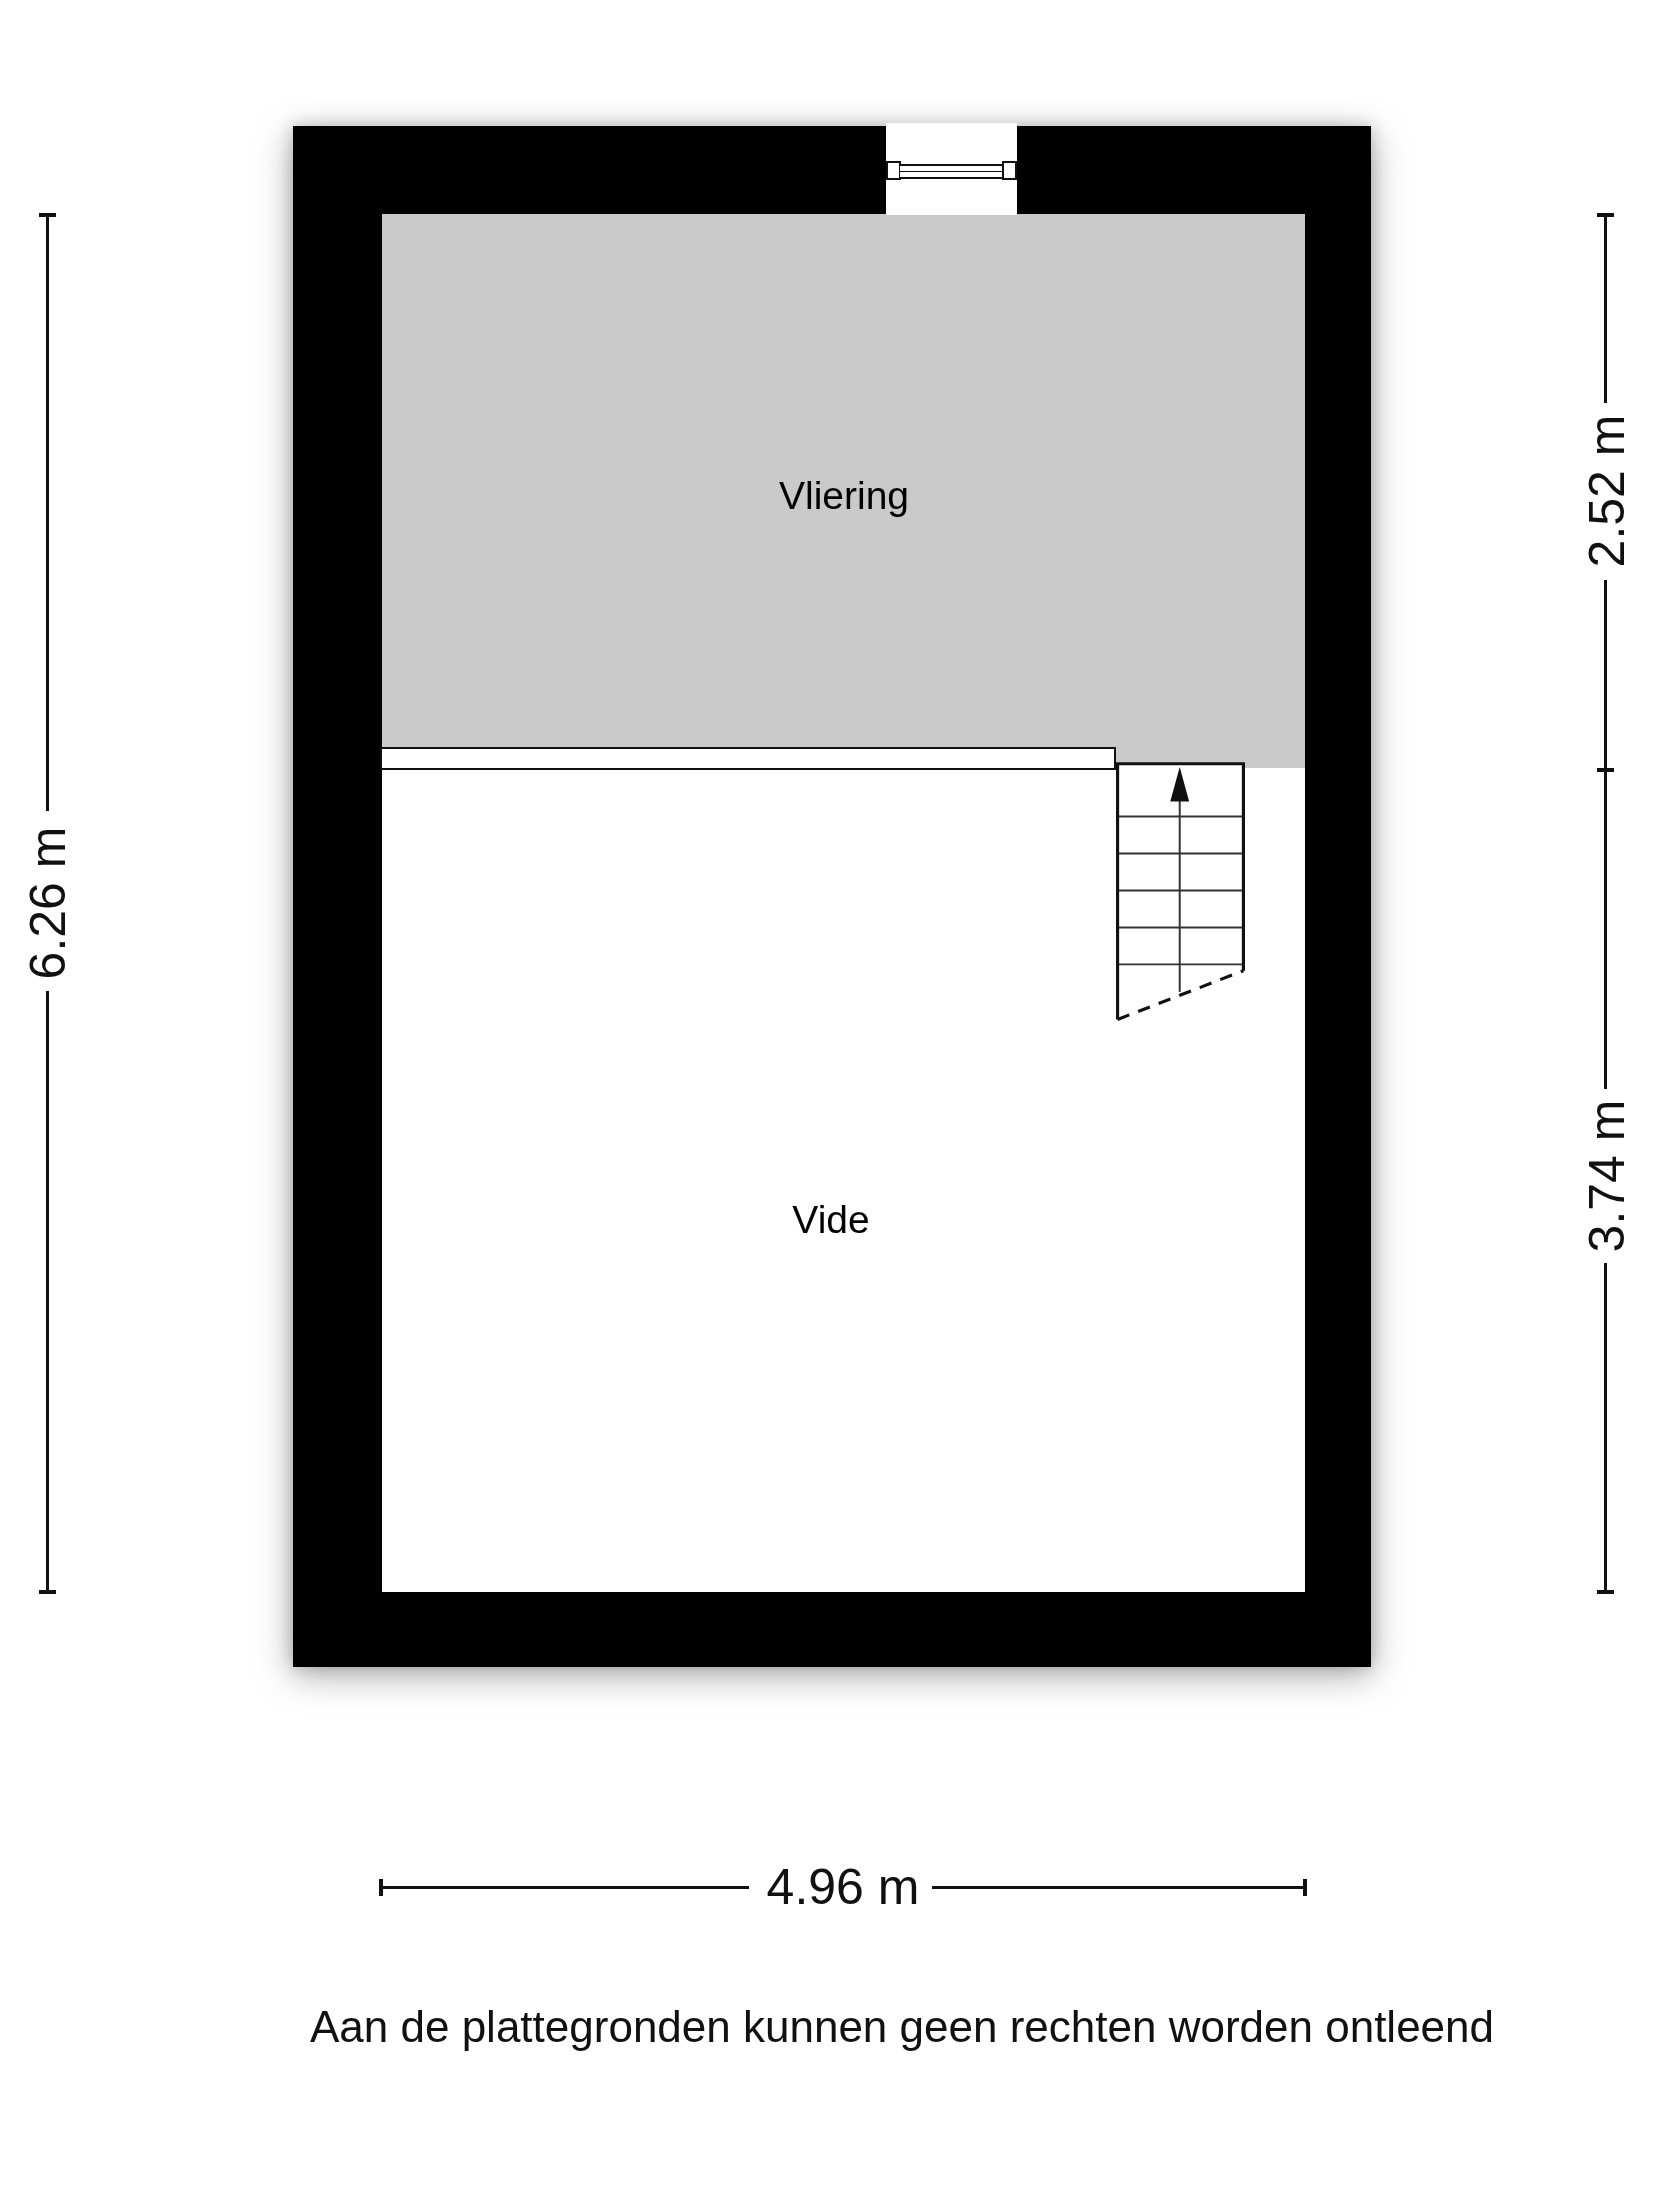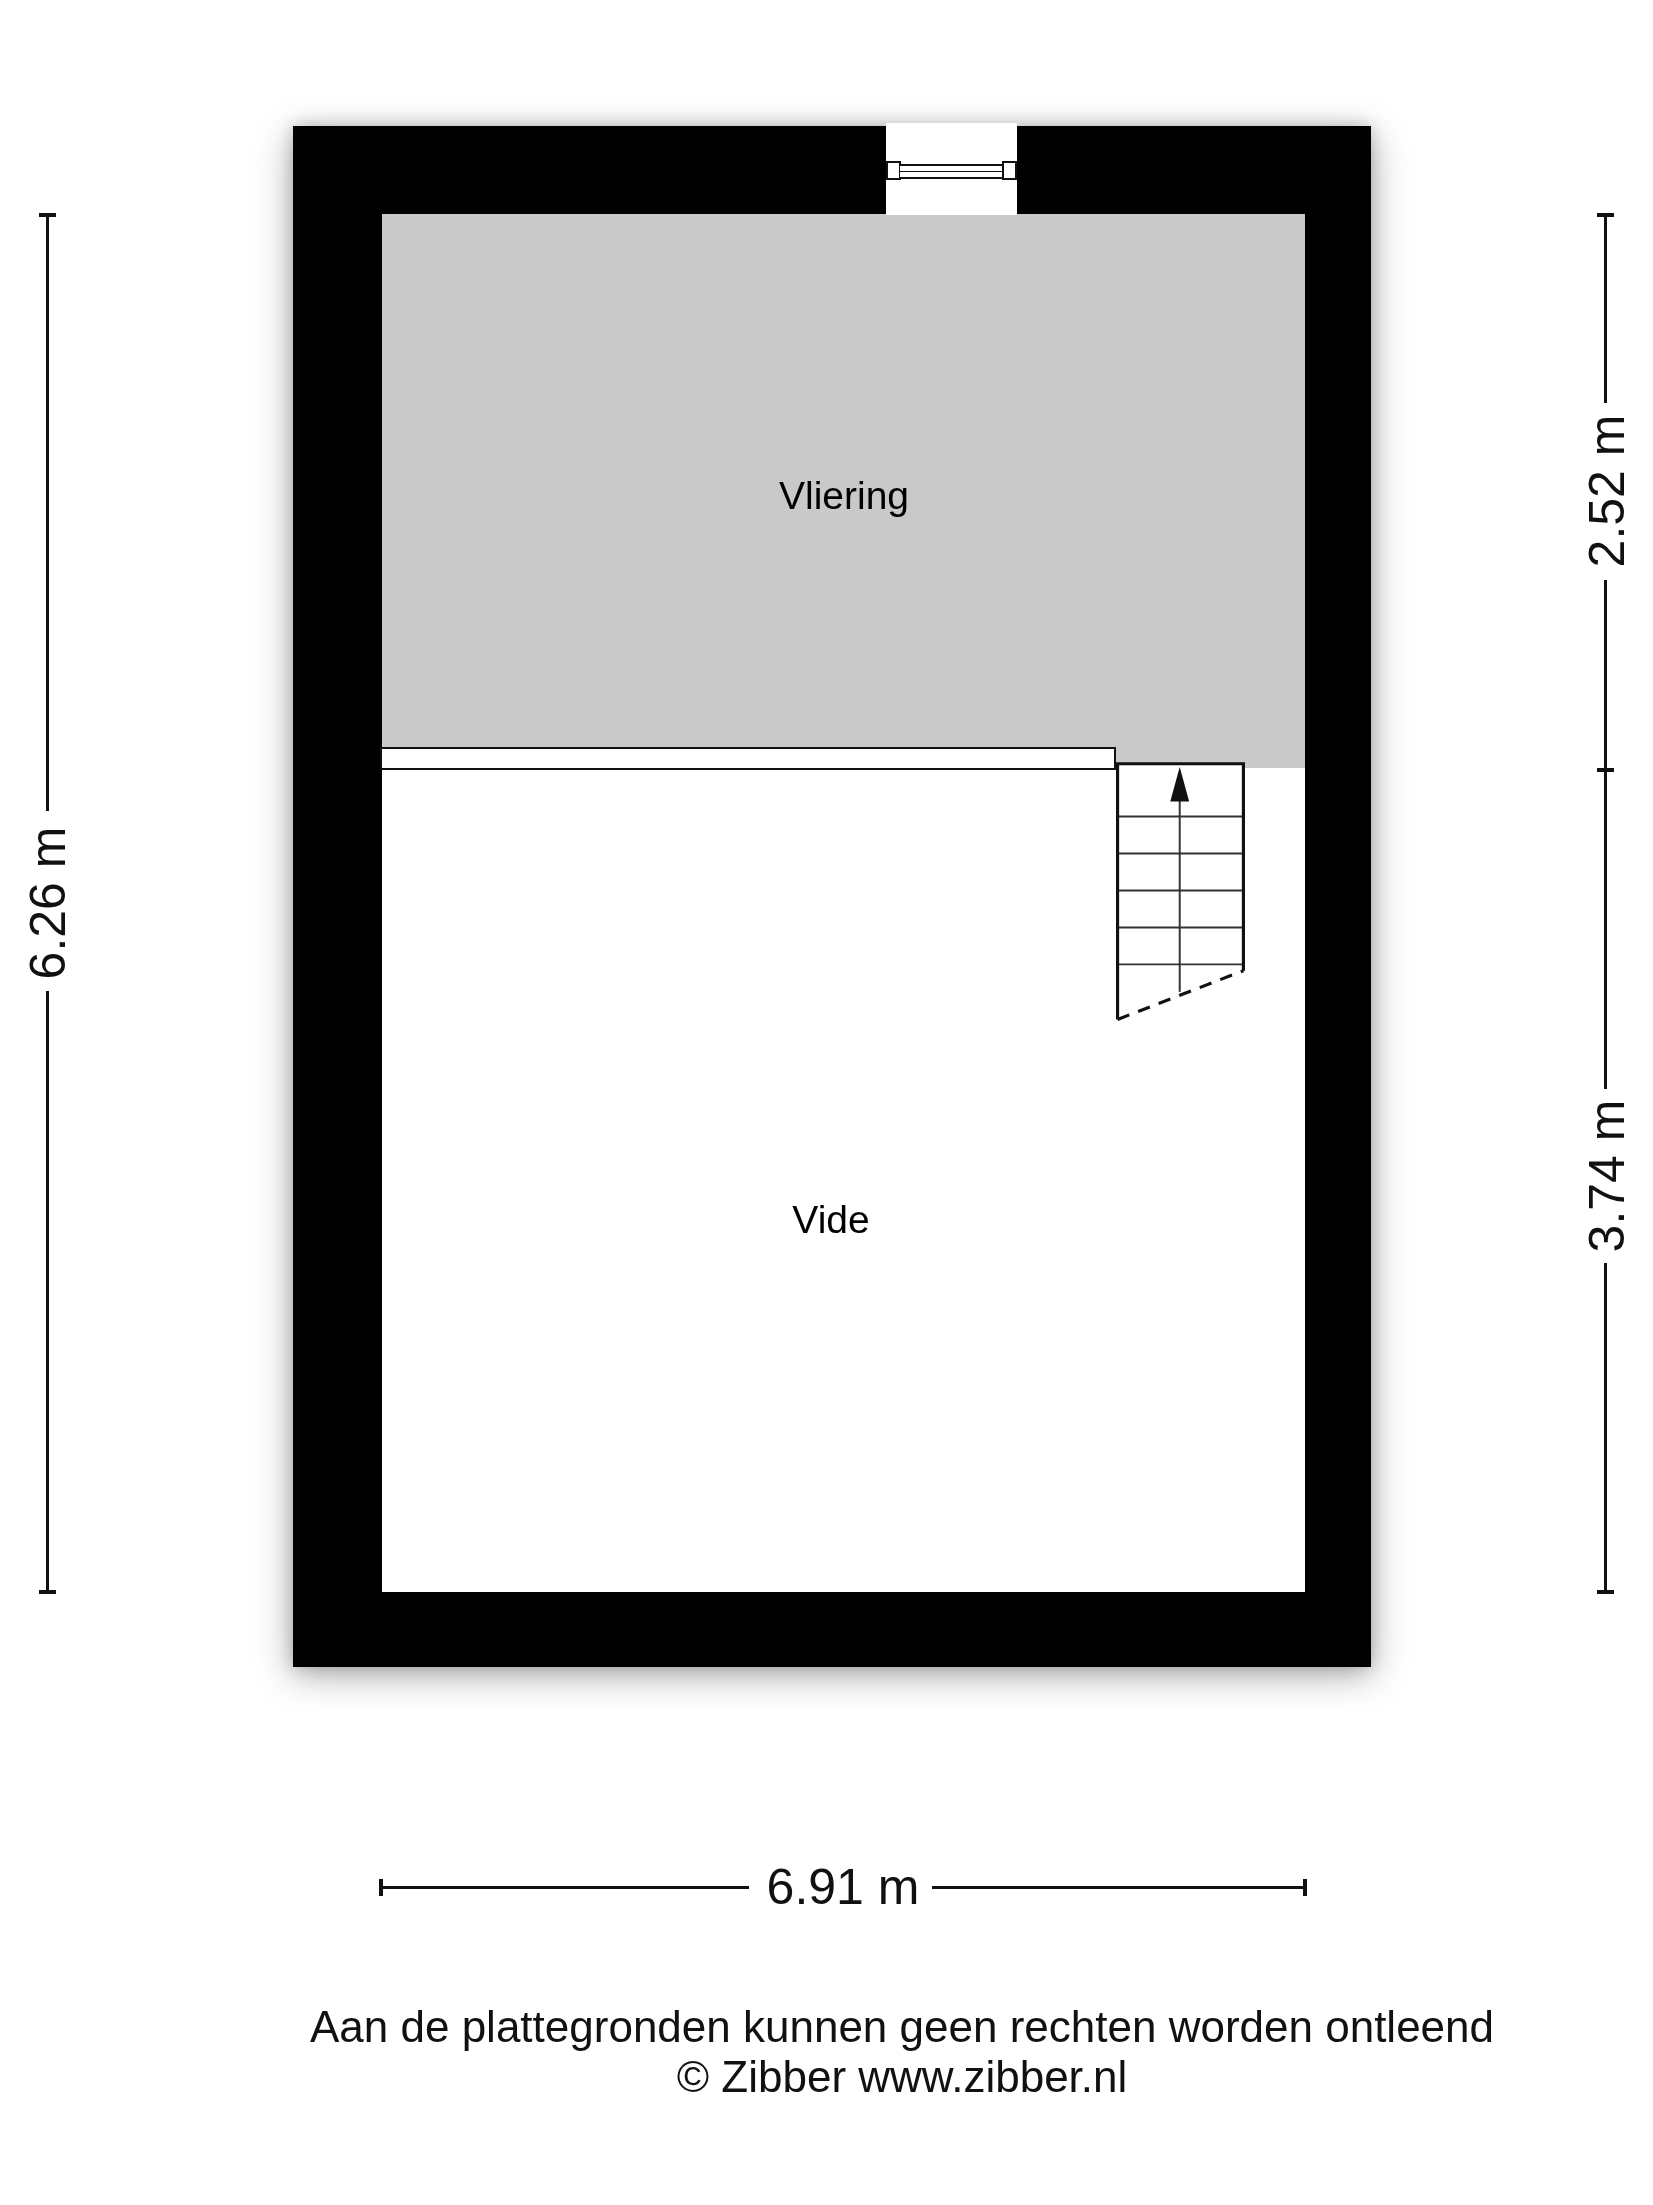--- a/index.html
+++ b/index.html
@@ -191,21 +191,20 @@
   <div class="dim-tick-h" style="left:1597px; top:213px;"></div>
   <div class="dim-tick-h" style="left:1597px; top:768px;"></div>
   <div class="dim-tick-h" style="left:1597px; top:1590px;"></div>
   <div class="dim-label rot" style="left:1607px; top:491px;">2.52 m</div>
   <div class="dim-label rot" style="left:1607px; top:1176px;">3.74 m</div>
 
   <div class="dim-seg-h" style="left:380px; top:1886px; width:369px;"></div>
   <div class="dim-seg-h" style="left:932px; top:1886px; width:373px;"></div>
   <div class="dim-tick-v" style="left:379px; top:1879px;"></div>
   <div class="dim-tick-v" style="left:1303px; top:1879px;"></div>
-  <div class="dim-label" style="left:843px; top:1887px;">6.91 m</div>
+  <div class="dim-label" style="left:843px; top:1887px;">4.96 m</div>
 
   <div class="footer">
     <div>Aan de plattegronden kunnen geen rechten worden ontleend</div>
-    <div>© Zibber www.zibber.nl</div>
   </div>
 
 </div>
 
 
 </body></html>

